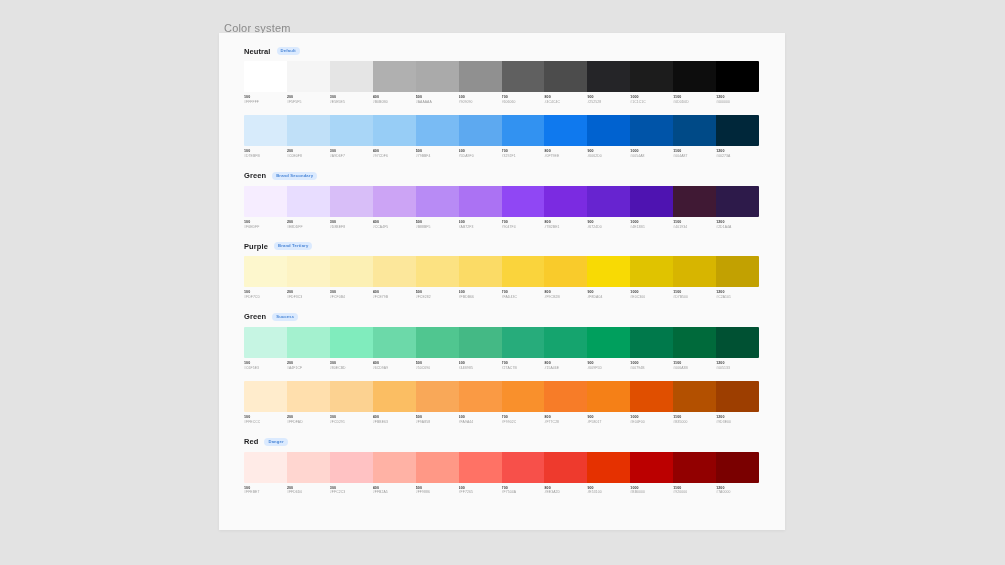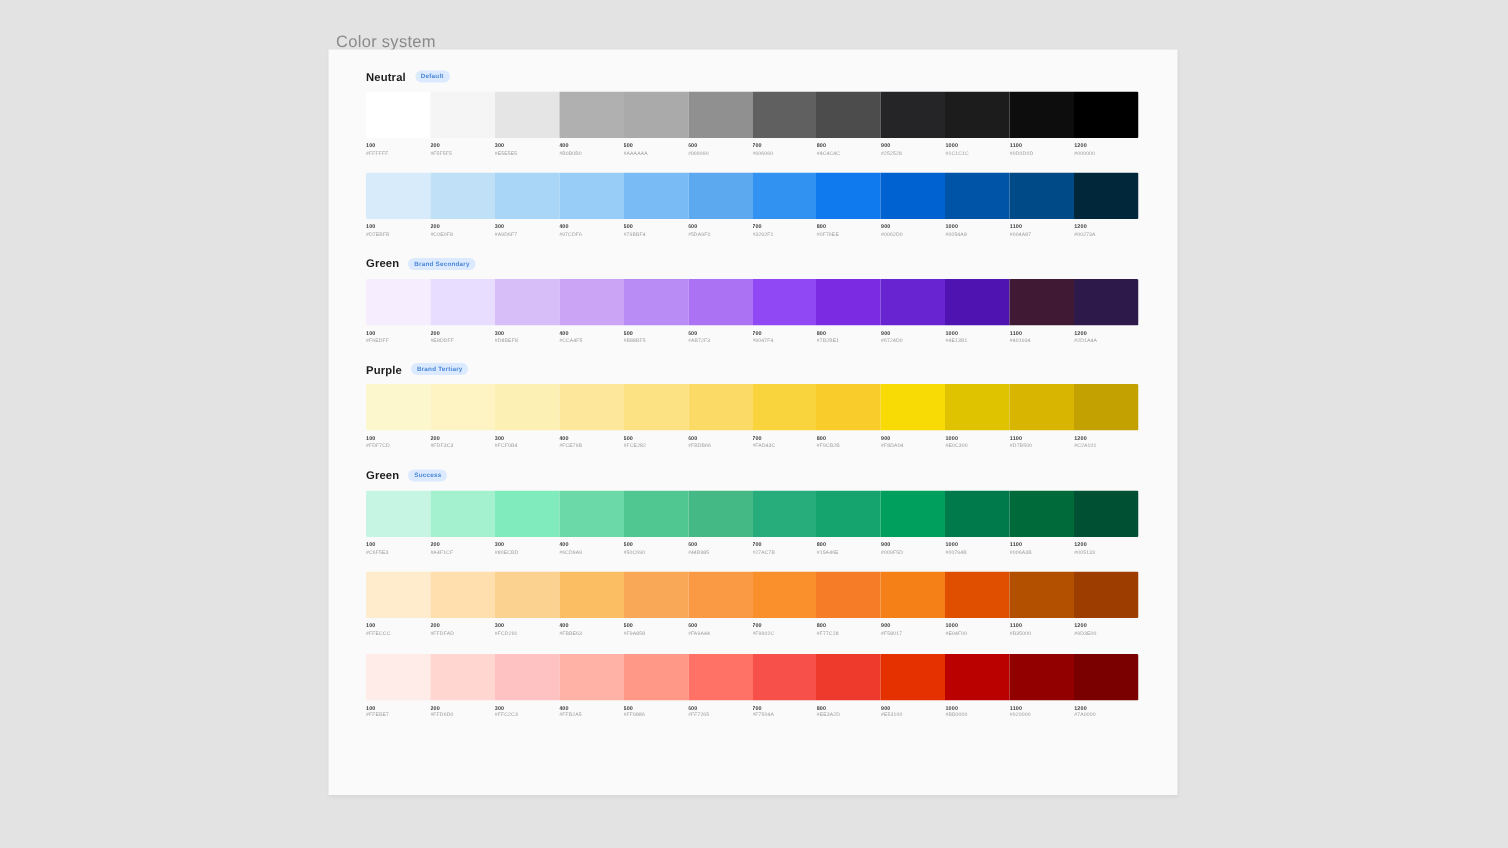--- a/index.html
+++ b/index.html
@@ -536,20 +536,24 @@
               <div class="label-step">1100</div>
               <div class="label-hex">#B35000</div>
             </div>
             <div class="label-cell">
               <div class="label-step">1200</div>
               <div class="label-hex">#9D3E00</div>
             </div>
           </div>
         </div>
         <div class="ramp">
+          <div class="ramp-header">
+            <span class="ramp-name">Red</span>
+            <span class="ramp-badge">Danger</span>
+          </div>
           <div class="swatch-row">
             <div class="swatch" style="background: rgb(255, 235, 231);"></div>
             <div class="swatch" style="background: rgb(255, 214, 208);"></div>
             <div class="swatch" style="background: rgb(255, 194, 195);"></div>
             <div class="swatch" style="background: rgb(255, 178, 165);"></div>
             <div class="swatch" style="background: rgb(255, 152, 134);"></div>
             <div class="swatch" style="background: rgb(255, 114, 101);"></div>
             <div class="swatch" style="background: rgb(247, 80, 74);"></div>
             <div class="swatch" style="background: rgb(238, 58, 45);"></div>
             <div class="swatch" style="background: rgb(229, 49, 0);"></div>

